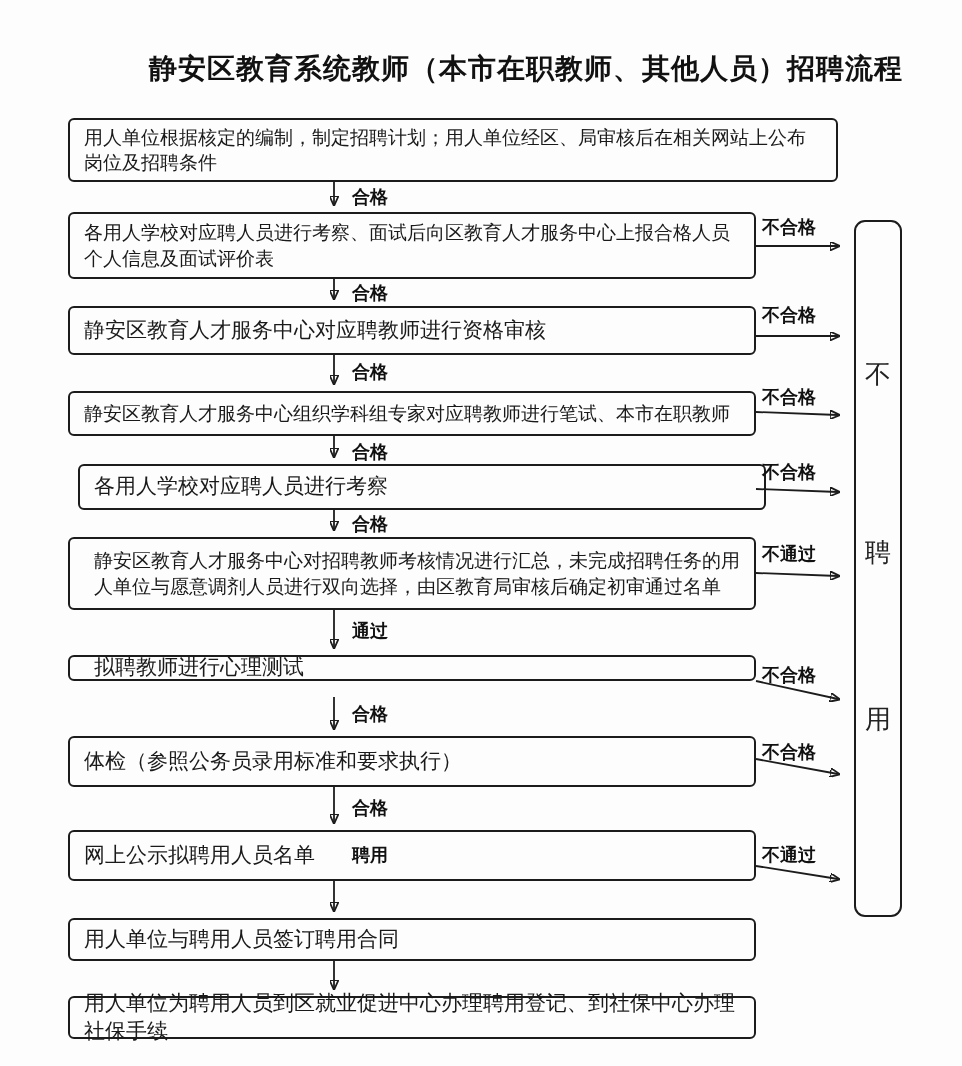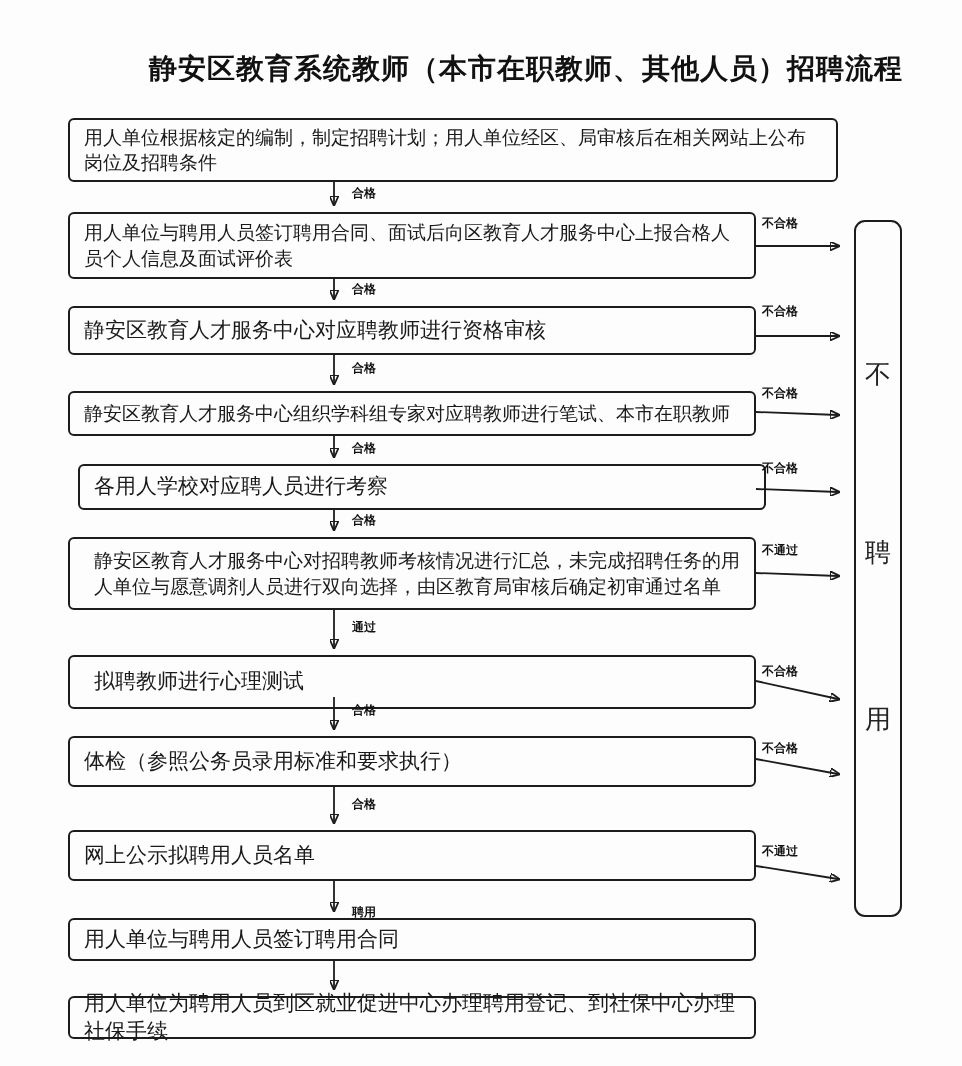--- a/index.html
+++ b/index.html
@@ -41,21 +41,21 @@
     line-height: 1.33;
     background: #fdfdfd;
   }
   .flow-box.small { font-size: 19px; }
   .flow-box.wide  { width: 770px; }
   .flow-box.std   { width: 688px; }
   .edge-label {
     position: absolute;
     font-family: "Liberation Sans", sans-serif;
     font-weight: bold;
-    font-size: 12px;
+    font-size: 18px;
     color: #111;
     white-space: nowrap;
     text-align: right;
   }
   .reject-box {
     position: absolute;
     left: 854px;
     top: 220px;
     width: 48px;
     height: 697px;
@@ -88,35 +88,35 @@
 <body>
 
 <div id="canvas">
 
   <div class="page-title">静安区教育系统教师（本市在职教师、其他人员）招聘流程</div>
 
   <div class="flow-box wide small" style="top:118px;height:64px;">
       <span>用人单位根据核定的编制，制定招聘计划；用人单位经区、局审核后在相关网站上公布岗位及招聘条件</span>
     </div>
   <div class="flow-box std small" style="top:212px;height:67px;">
-      <span>用人单位与聘用人员签订聘用合同、面试后向区教育人才服务中心上报合格人员个人信息及面试评价表</span>
+      <span>各用人学校对应聘人员进行考察、面试后向区教育人才服务中心上报合格人员个人信息及面试评价表</span>
     </div>
   <div class="flow-box std" style="top:306px;height:49px;">
       <span>静安区教育人才服务中心对应聘教师进行资格审核</span>
     </div>
   <div class="flow-box std small" style="top:391px;height:45px;">
       <span>静安区教育人才服务中心组织学科组专家对应聘教师进行笔试、本市在职教师</span>
     </div>
   <div class="flow-box std" style="top:464px;height:46px;margin-left:10px;">
       <span>各用人学校对应聘人员进行考察</span>
     </div>
   <div class="flow-box std small" style="top:537px;height:73px;padding-left:24px;">
       <span>静安区教育人才服务中心对招聘教师考核情况进行汇总，未完成招聘任务的用人单位与愿意调剂人员进行双向选择，由区教育局审核后确定初审通过名单</span>
     </div>
-  <div class="flow-box std" style="top:655px;height:54px;padding-left:24px;">
+  <div class="flow-box std" style="top:655px;height:26px;padding-left:24px;">
       <span>拟聘教师进行心理测试</span>
     </div>
   <div class="flow-box std" style="top:736px;height:51px;">
       <span>体检（参照公务员录用标准和要求执行）</span>
     </div>
   <div class="flow-box std" style="top:830px;height:51px;">
       <span>网上公示拟聘用人员名单</span>
     </div>
   <div class="flow-box std" style="top:918px;height:43px;">
       <span>用人单位与聘用人员签订聘用合同</span>
@@ -126,21 +126,21 @@
     </div>
 
   <div class="edge-label" style="left:352px;top:185px;">合格</div>
   <div class="edge-label" style="left:352px;top:281px;">合格</div>
   <div class="edge-label" style="left:352px;top:360px;">合格</div>
   <div class="edge-label" style="left:352px;top:440px;">合格</div>
   <div class="edge-label" style="left:352px;top:512px;">合格</div>
   <div class="edge-label" style="left:352px;top:619px;">通过</div>
   <div class="edge-label" style="left:352px;top:702px;">合格</div>
   <div class="edge-label" style="left:352px;top:796px;">合格</div>
-  <div class="edge-label" style="left:352px;top:904px;">聘用</div>
+  <div class="edge-label" style="left:352px;top:843px;">聘用</div>
 
   <div class="edge-label" style="left:762px;top:215px;">不合格</div>
   <div class="edge-label" style="left:762px;top:303px;">不合格</div>
   <div class="edge-label" style="left:762px;top:385px;">不合格</div>
   <div class="edge-label" style="left:762px;top:460px;">不合格</div>
   <div class="edge-label" style="left:762px;top:542px;">不通过</div>
   <div class="edge-label" style="left:762px;top:663px;">不合格</div>
   <div class="edge-label" style="left:762px;top:740px;">不合格</div>
   <div class="edge-label" style="left:762px;top:843px;">不通过</div>
 

